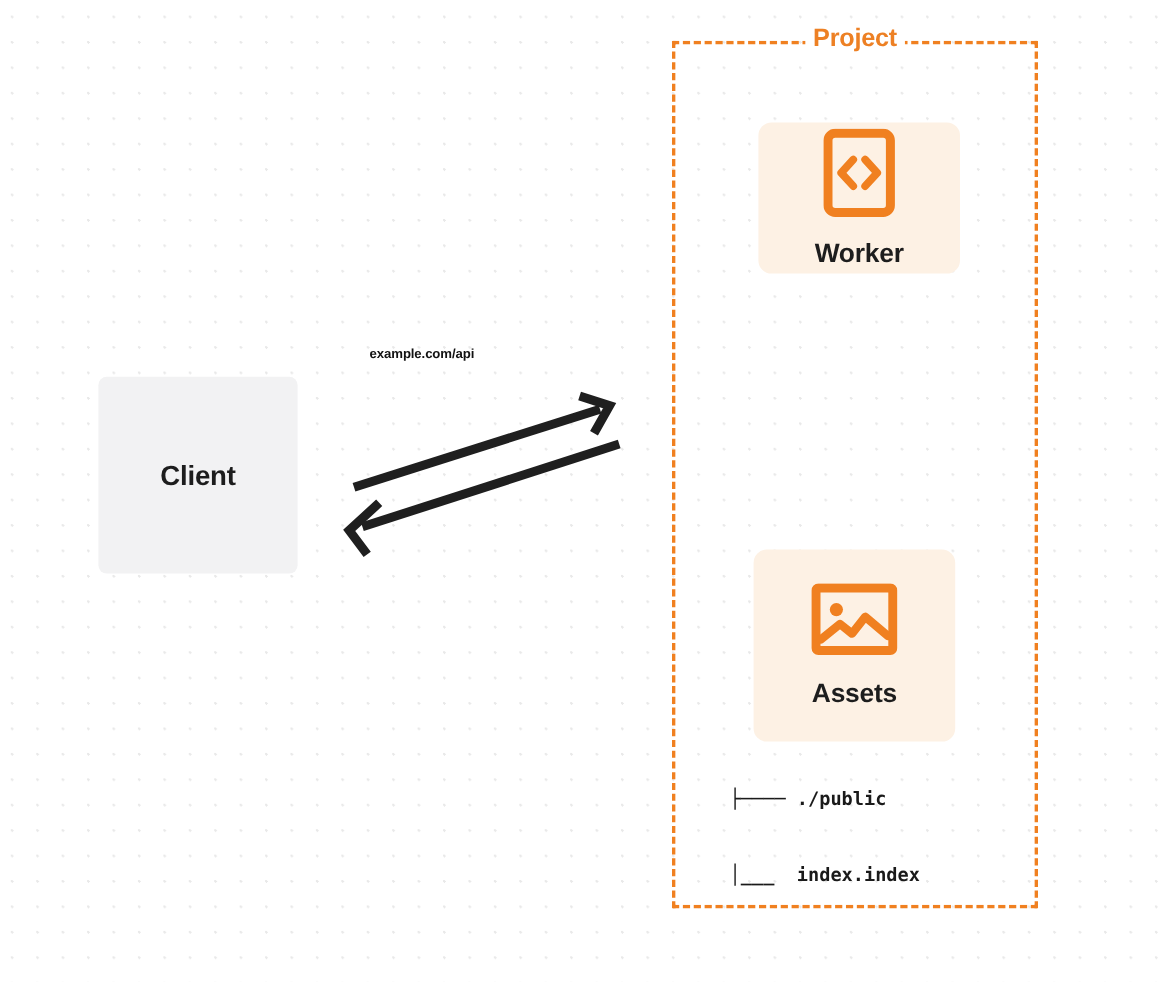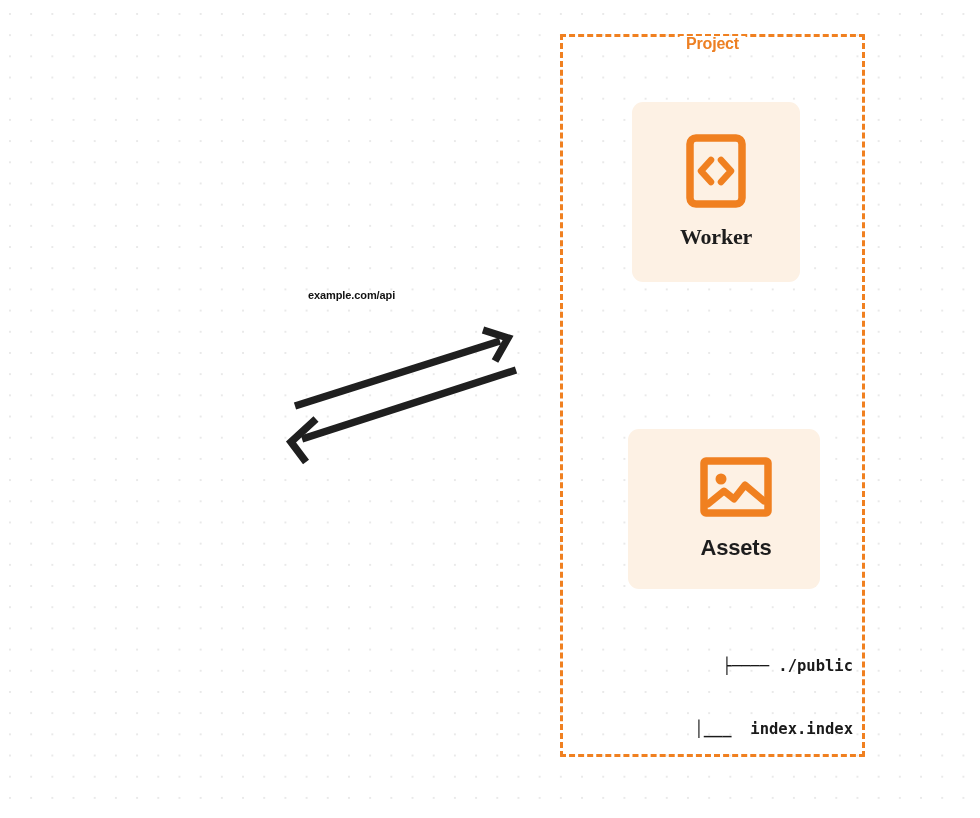--- a/index.html
+++ b/index.html
@@ -83,52 +83,49 @@
     border: 3.2px dashed #f08020;
     border-radius: 1px;
   }
   #project-label {
     position: absolute;
     left: 50%;
     top: -2px;
     transform: translate(-50%, -50%);
     background: #ffffff;
     padding: 0 7px;
-    font-size: 16px;
+    font-size: 21px;
     font-weight: bold;
     color: #ed8024;
     letter-spacing: -0.2px;
     white-space: nowrap;
     line-height: 1;
-    margin-top: 12px;
   }
 
   
   .svc-card {
     position: absolute;
     background: #fdf1e4;
     border-radius: 11px;
     display: flex;
     flex-direction: column;
     align-items: center;
     justify-content: center;
   }
   #worker-card {
     left: 72px;
     top: 68px;
     width: 168px;
-    height: 180px;
-    font-family: Liberation Serif, serif;
+    height: 126px;
   }
   #assets-card {
     left: 68px;
-    top: 395px;
+    top: 424px;
     width: 168px;
     height: 160px;
-    padding-left: 24px;
   }
   .svc-icon {
     display: block;
   }
   #worker-card .svc-icon { margin-bottom: 12px; }
   #assets-card .svc-icon { margin-bottom: 14px; }
   .svc-title {
     font-size: 22px;
     font-weight: bold;
     color: #1d1d1d;
@@ -143,28 +140,31 @@
     width: 245px;
     font-family: "DejaVu Sans Mono", "Liberation Mono", monospace;
     font-size: 15.5px;
     line-height: 21px;
     color: #1a1a1a;
     font-weight: bold;
     white-space: pre;
   }
   #file-tree .tree-row {
     display: block;
-    text-align: right;
+    text-align: left;
   }
 </style>
 </head>
 <body>
 
 <div id="canvas">
 
+  <div id="client-node">
+    <span class="node-title">Client</span>
+  </div>
 
   <svg id="arrow-layer" viewBox="0 0 980 818" width="980" height="818" xmlns="http://www.w3.org/2000/svg">
 
     <g>
       <line x1="295" y1="406" x2="500" y2="341" stroke="#1f1f1f" stroke-width="7.5" stroke-linecap="butt"></line>
       <polyline points="483,330 508,338 495,361" fill="none" stroke="#1f1f1f" stroke-width="7.5" stroke-linecap="butt" stroke-linejoin="miter"></polyline>
     </g>
 
     <g>
       <line x1="516" y1="370" x2="302" y2="439" stroke="#1f1f1f" stroke-width="7.5" stroke-linecap="butt"></line>

